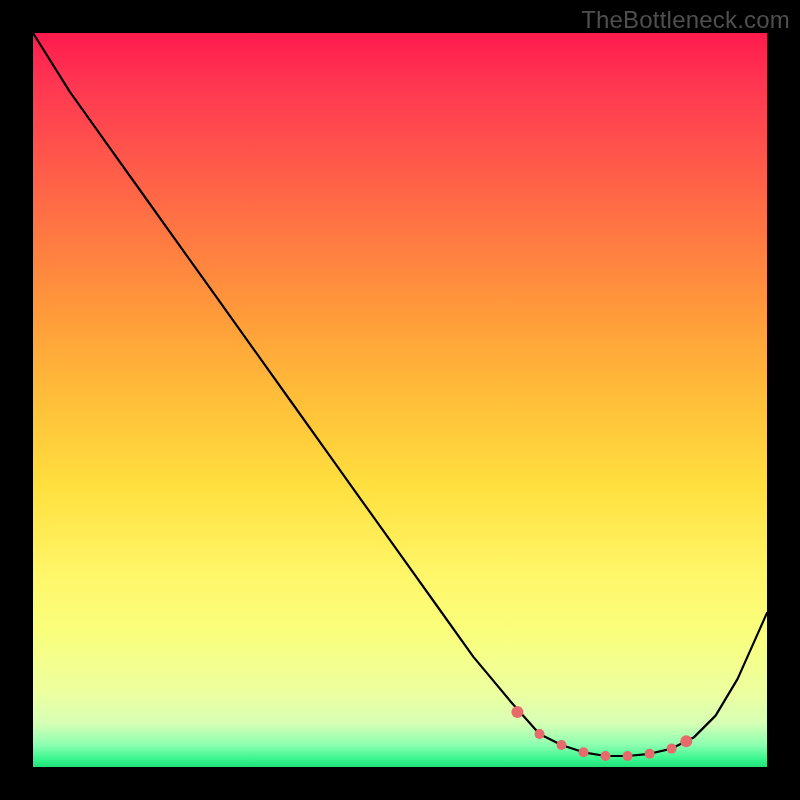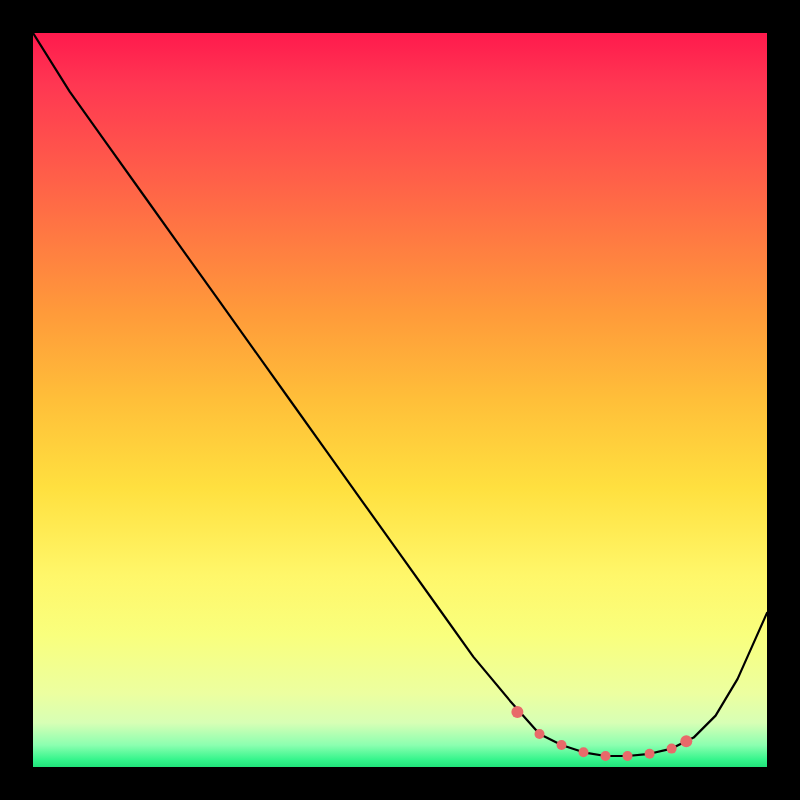--- a/index.html
+++ b/index.html
@@ -78,14 +78,15 @@
           <circle cx="550.5" cy="719.3" r="5" fill="#e86a6a"></circle>
           <circle cx="572.5" cy="723.0" r="5" fill="#e86a6a"></circle>
           <circle cx="594.5" cy="723.0" r="5" fill="#e86a6a"></circle>
           <circle cx="616.6" cy="720.8" r="5" fill="#e86a6a"></circle>
           <circle cx="638.6" cy="715.6" r="5" fill="#e86a6a"></circle>
           <circle cx="653.3" cy="708.3" r="6" fill="#e86a6a"></circle>
         </g>
     </svg>
   </div>
 
+  <div class="watermark">TheBottleneck.com</div>
 
 </div>
 
 </body></html>

